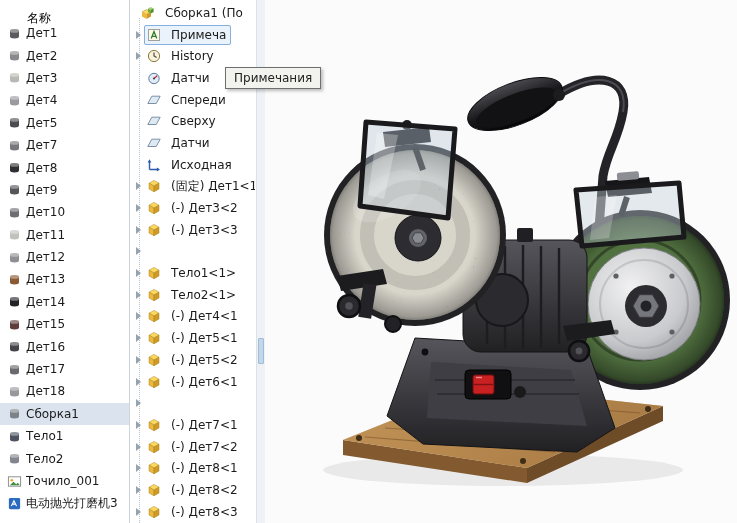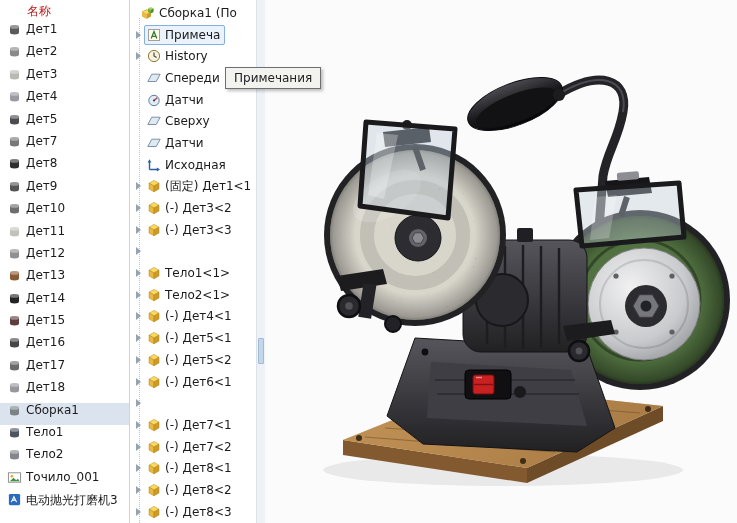--- a/index.html
+++ b/index.html
@@ -2,35 +2,35 @@
 <html style="--selection-bg: #dbe3ee; --hover-fill: #eaf2fb; --hover-border: #86aede; --tooltip-bg: #f2f2ee; --tooltip-border: #6f6f6f; --scroll-thumb: #c3d6ea; --green-wheel: #51713f; --stone-wheel: #d8d5cb; --wood: #bb8d52; --switch-red: #c92121;"><head>
 <meta charset="utf-8">
 <style>
   *{margin:0;padding:0;box-sizing:border-box}
   html,body{width:737px;height:523px;overflow:hidden;background:#fff;
     font-family:"DejaVu Sans","Liberation Sans",sans-serif;font-size:12px;color:#1b1b1b}
   .app{position:relative;width:737px;height:523px;display:flex;background:#fff}
 
   
   .file-list{width:130px;height:100%;background:#fff;border-right:1px solid #cfd4da;overflow:hidden}
-  .fl-header{height:22px;padding:3px 0 0 27px;color:#b91c1c;white-space:nowrap}
-  .fl-item{display:flex;height:22.4px;padding-left:7px;gap:4px;white-space:nowrap;overflow:hidden}
+  .fl-header{height:22px;padding:10px 0 0 27px;color:#000000;white-space:nowrap}
+  .fl-item{display:flex;align-items:center;height:22.4px;padding-left:7px;gap:4px;white-space:nowrap;overflow:hidden}
   .fl-item.selected{background:var(--selection-bg,#dbe3ee)}
   .fl-icon{width:15px;height:15px;flex:0 0 15px}
   .fl-icon svg{width:15px;height:15px;display:block}
   .fl-label{overflow:hidden}
 
   
   .tree-panel{position:relative;width:126px;height:100%;background:#fff;overflow:hidden;padding-top:2px}
   .tree-guide{position:absolute;left:9px;top:18px;bottom:0;border-left:1px dotted #bfc4ca;z-index:0}
   .tree-item{position:relative;display:flex;align-items:center;height:21.7px;padding-left:3px;white-space:nowrap;z-index:1}
   .tree-item.root{padding-left:8px}
   .expander{width:11px;flex:0 0 11px;display:flex;align-items:center;justify-content:center}
   .tri{width:0;height:0;border-left:5px solid #95a3b1;border-top:4px solid transparent;border-bottom:4px solid transparent}
-  .row-content{display:flex;align-items:center;gap:3px;padding:1px 4px 1px 1px;border:1px solid transparent;border-radius:2px;overflow:hidden}
+  .row-content{display:flex;align-items:center;gap:9px;padding:1px 4px 1px 1px;border:1px solid transparent;border-radius:2px;overflow:hidden}
   .tree-item.hover .row-content{background:var(--hover-fill,#eaf2fb);border-color:var(--hover-border,#86aede)}
   .tree-icon{width:16px;height:16px;flex:0 0 16px}
   .tree-icon svg{width:16px;height:16px;display:block}
 
   
   .tree-scrollbar{width:9px;height:100%;background:#eef2f7;border-left:1px solid #dde2e8;position:relative}
   .tree-scrollbar .thumb{position:absolute;left:1px;right:1px;top:338px;height:26px;
     background:var(--scroll-thumb,#c3d6ea);border:1px solid #9fbcd8;border-radius:1px}
 
   
@@ -342,38 +342,38 @@
             </span>
       <span class="tree-label">History</span>
     </span>
   </div>
 
   <div class="tree-item">
     <span class="expander"></span>
     <span class="row-content">
       <span class="tree-icon">
               <svg viewBox="0 0 16 16">
-                <polygon points="1.8,11.5 5.8,4.2 14.2,4.2 10.2,11.5" fill="rgba(140,175,205,.28)" stroke="#7b91a8"></polygon>
-              </svg>
-            </span>
-      <span class="tree-label">Спереди</span>
-    </span>
-  </div>
-
-  <div class="tree-item">
-    <span class="expander"></span>
-    <span class="row-content">
-      <span class="tree-icon">
-              <svg viewBox="0 0 16 16">
                 <circle cx="8" cy="8.5" r="5.2" fill="#e3ecf6" stroke="#5b7da5"></circle>
                 <path d="M8 8.5 L11.2 5.8" stroke="#c03030" stroke-width="1.3"></path>
                 <circle cx="8" cy="8.5" r="1.1" fill="#444"></circle>
               </svg>
             </span>
       <span class="tree-label">Датчи</span>
+    </span>
+  </div>
+
+  <div class="tree-item">
+    <span class="expander"></span>
+    <span class="row-content">
+      <span class="tree-icon">
+              <svg viewBox="0 0 16 16">
+                <polygon points="1.8,11.5 5.8,4.2 14.2,4.2 10.2,11.5" fill="rgba(140,175,205,.28)" stroke="#7b91a8"></polygon>
+              </svg>
+            </span>
+      <span class="tree-label">Спереди</span>
     </span>
   </div>
 
   <div class="tree-item">
     <span class="expander"></span>
     <span class="row-content">
       <span class="tree-icon">
               <svg viewBox="0 0 16 16">
                 <polygon points="1.8,11.5 5.8,4.2 14.2,4.2 10.2,11.5" fill="rgba(140,175,205,.28)" stroke="#7b91a8"></polygon>
               </svg>

